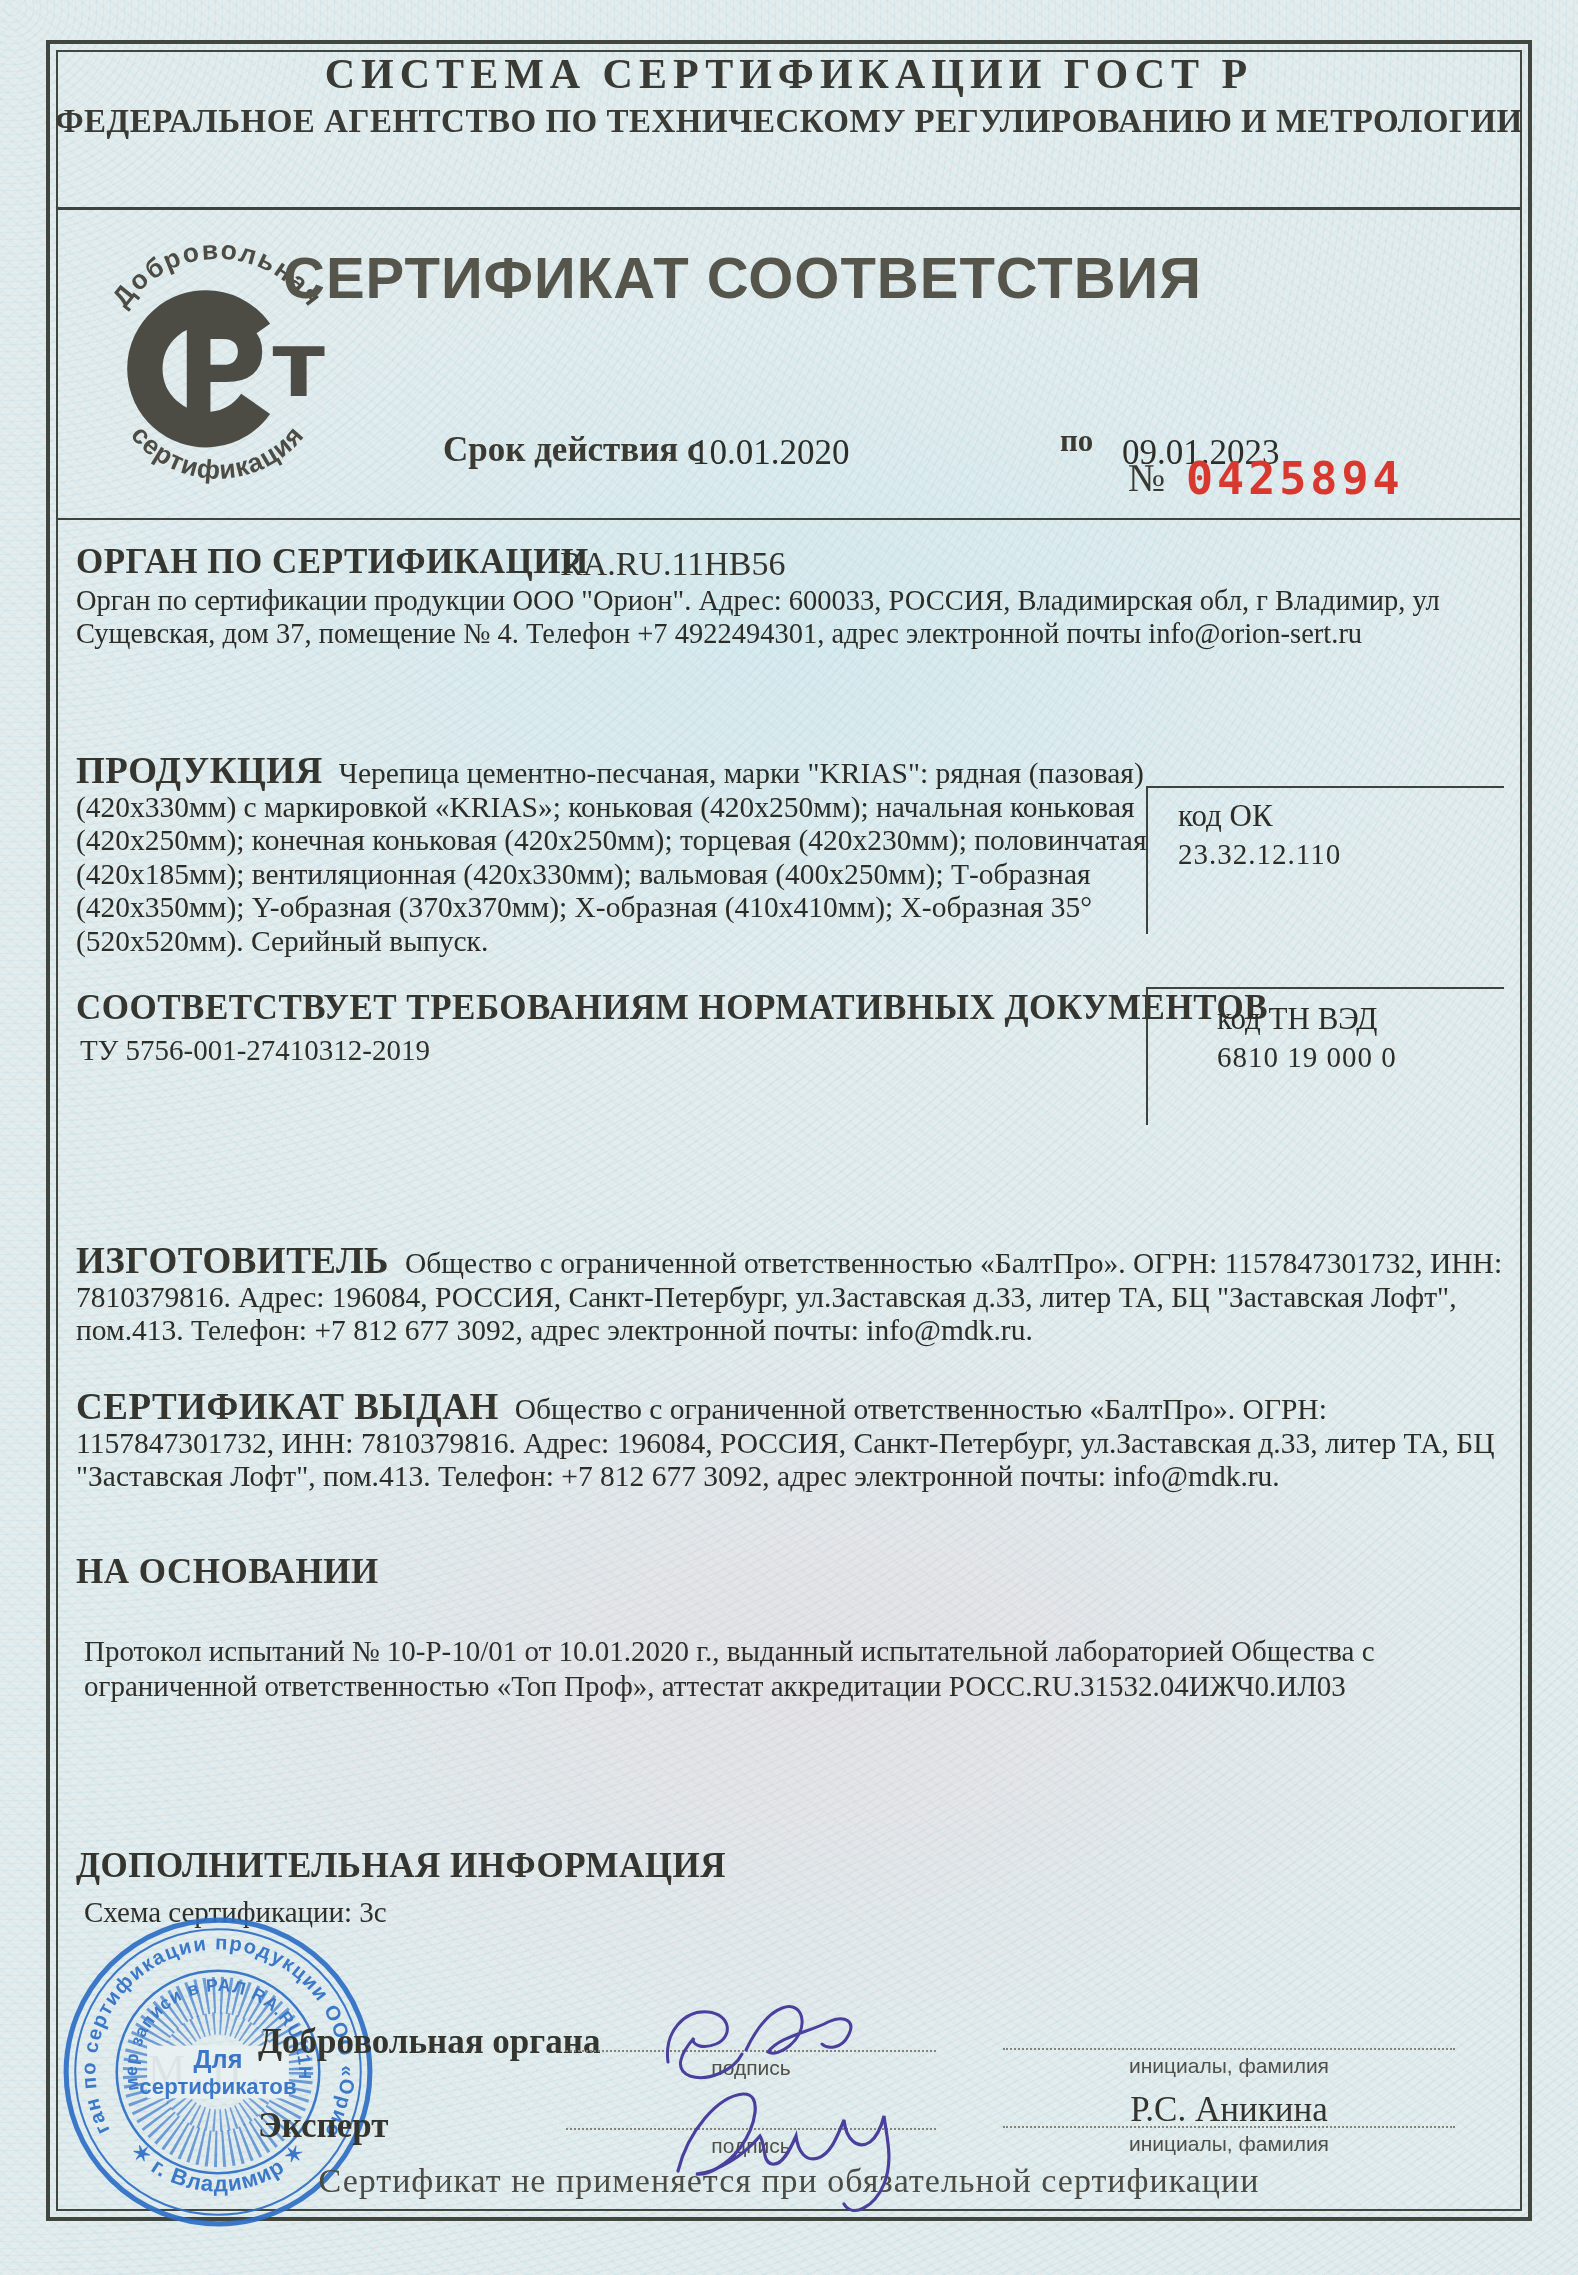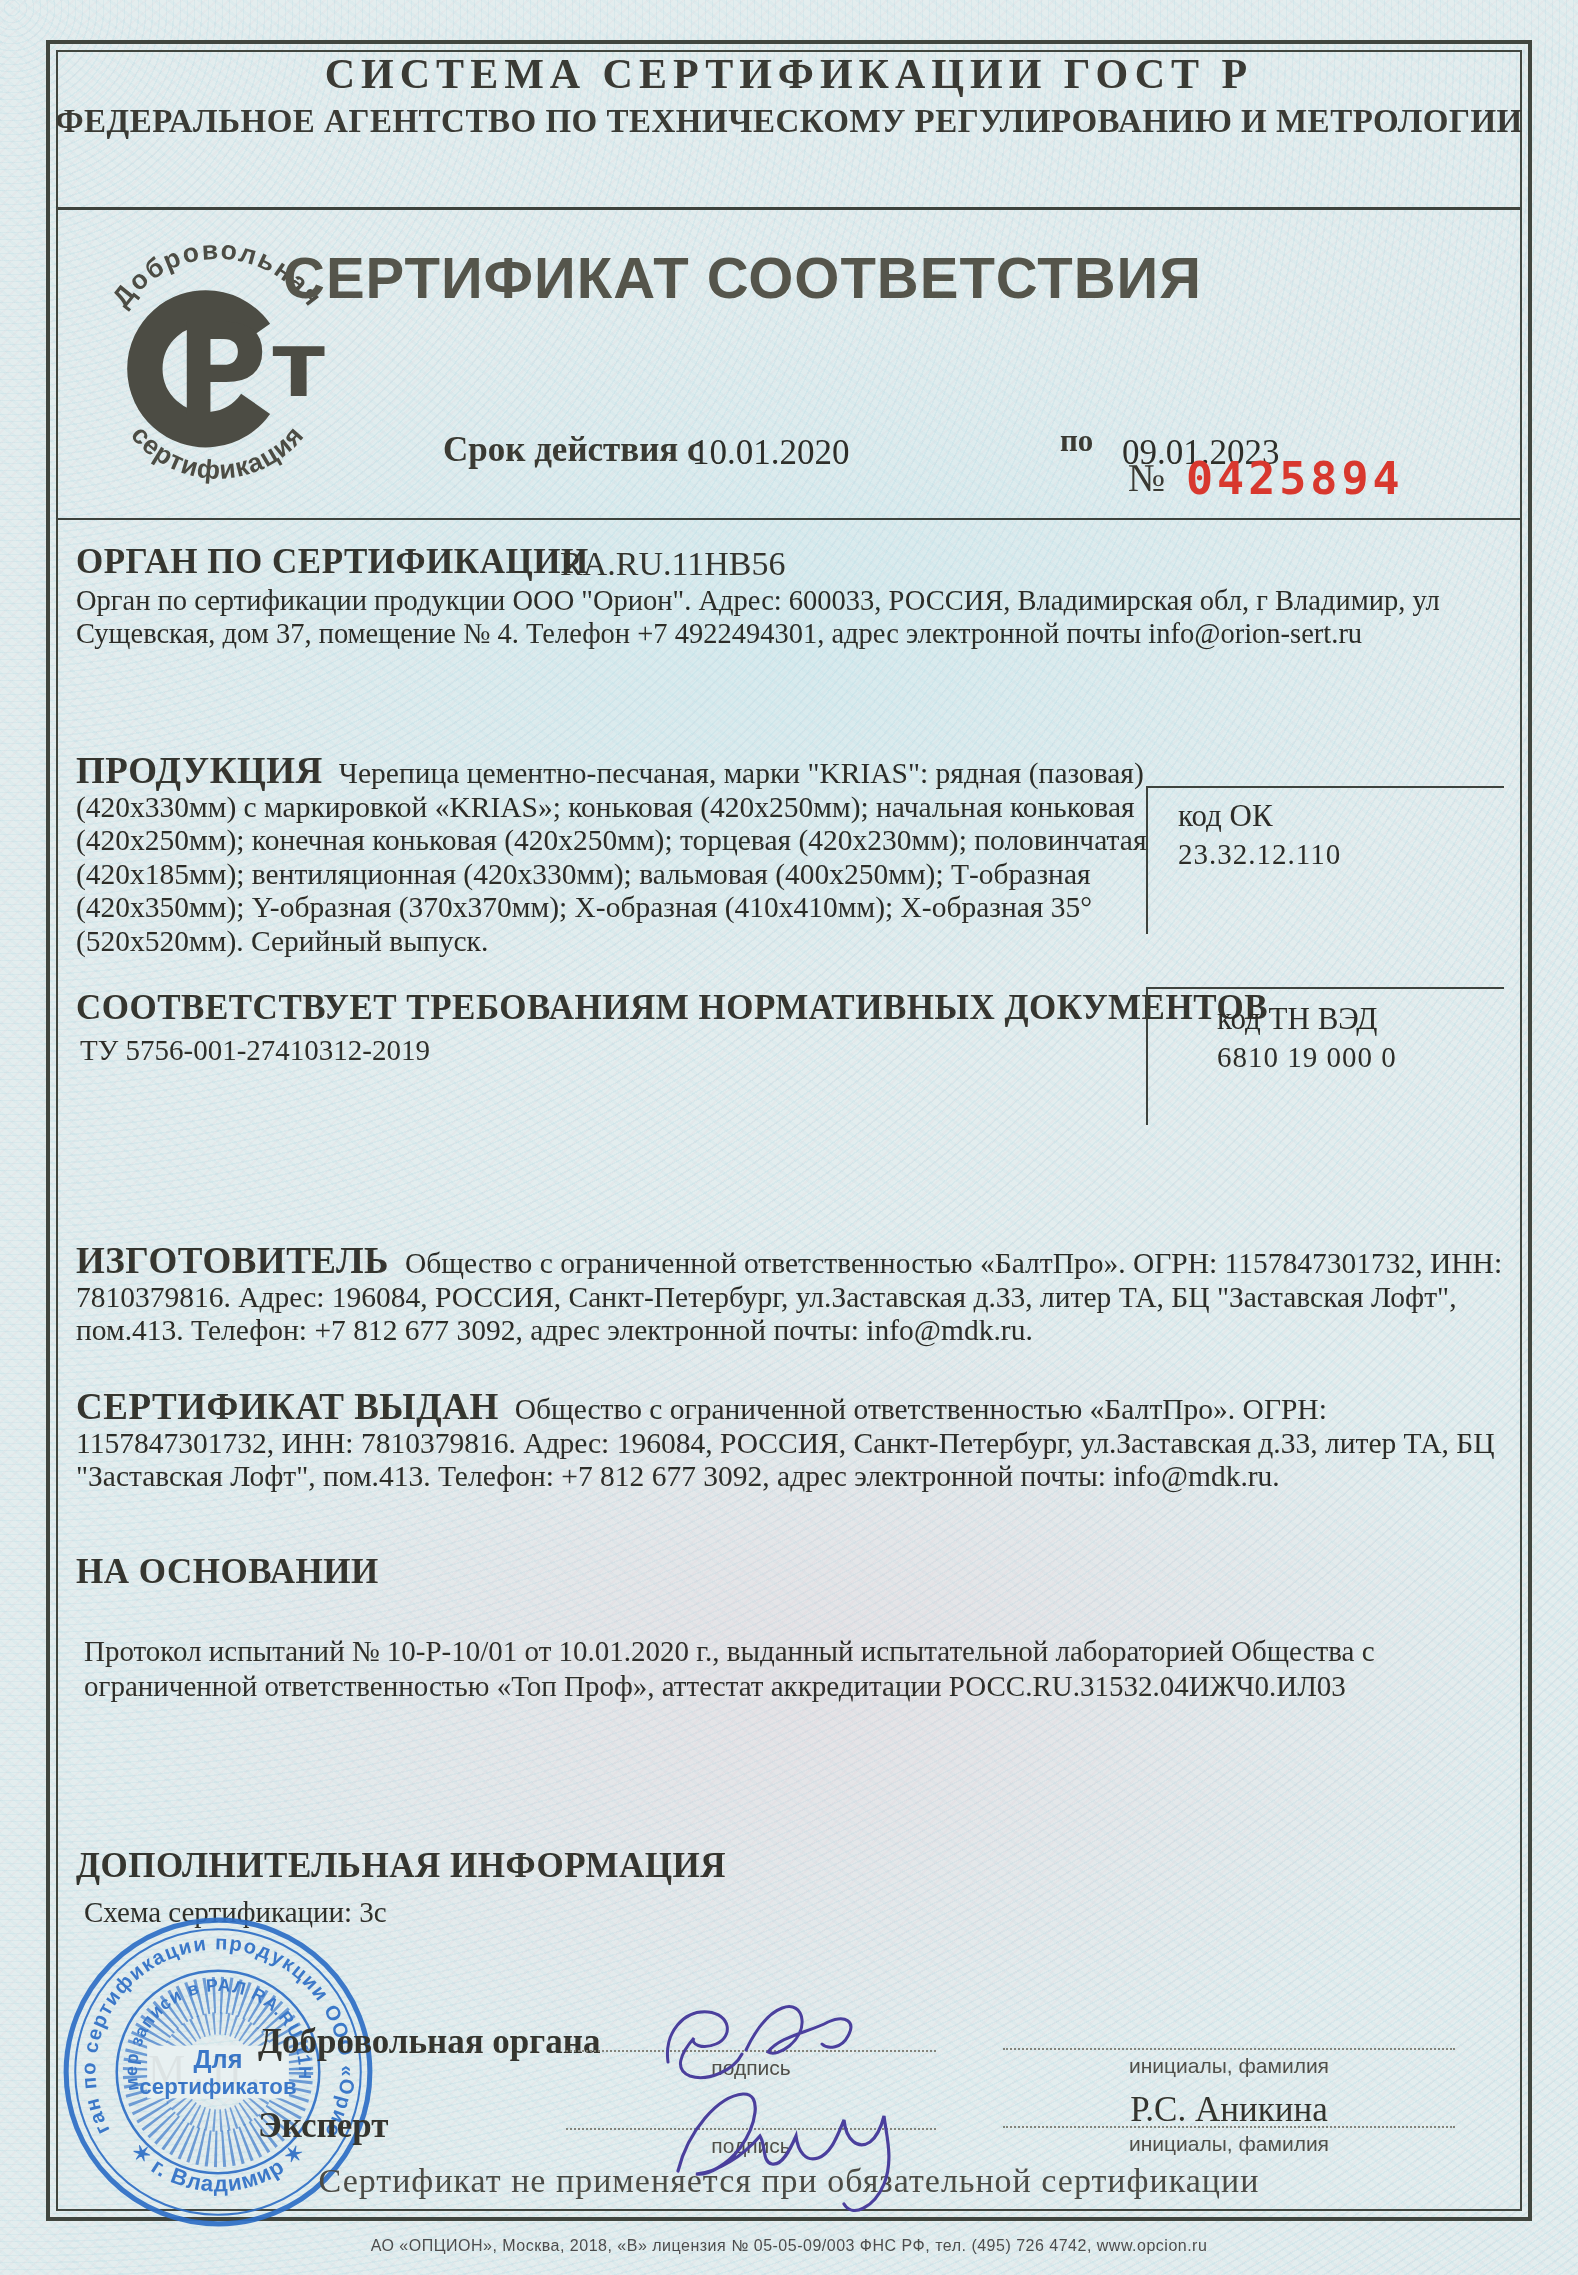--- a/index.html
+++ b/index.html
@@ -172,15 +172,14 @@
   <div class="name" style="left:1003px;top:2090px;width:452px;">Р.С. Аникина</div>
   <div class="dotline" style="left:1003px;top:2126px;width:452px;"></div>
   <div class="small-label" style="left:1003px;top:2132px;width:452px;">инициалы, фамилия</div>
   <svg class="abs" style="left:648px;top:2076px;z-index:3;" width="280" height="146" viewBox="0 0 280 146">
     <g fill="none" stroke="#4a3f9d" stroke-width="3.2" stroke-linecap="round">
       <path d="M30,95 C40,55 70,20 95,18 C115,17 108,50 92,72 C80,88 60,100 48,98 C70,96 95,80 112,60 C118,70 114,86 124,88 C134,90 142,74 148,60 C150,76 158,86 170,82 C184,77 190,58 196,44 C198,64 210,74 222,66 C230,60 234,48 236,40 C238,58 246,84 236,108 C226,132 204,142 196,128"></path>
     </g>
   </svg>
 
   <div class="abs center footnote">Сертификат не применяется при обязательной сертификации</div>
-  <div class="abs center footer">АО «ОПЦИОН», Москва, 2018, «В»    лицензия № 05-05-09/003 ФНС РФ,  тел. (495) 726 4742, www.opcion.ru</div>
 
 </div>
 
 </body></html>

